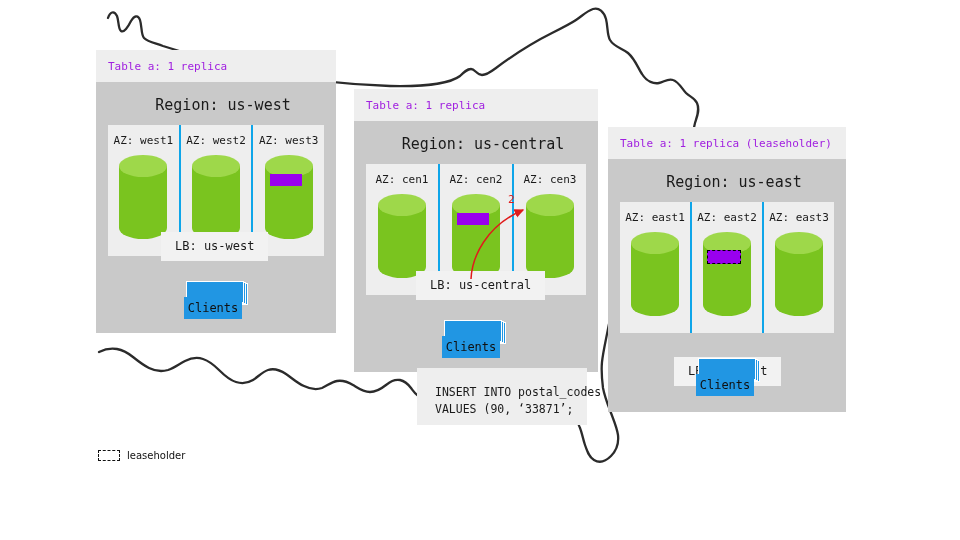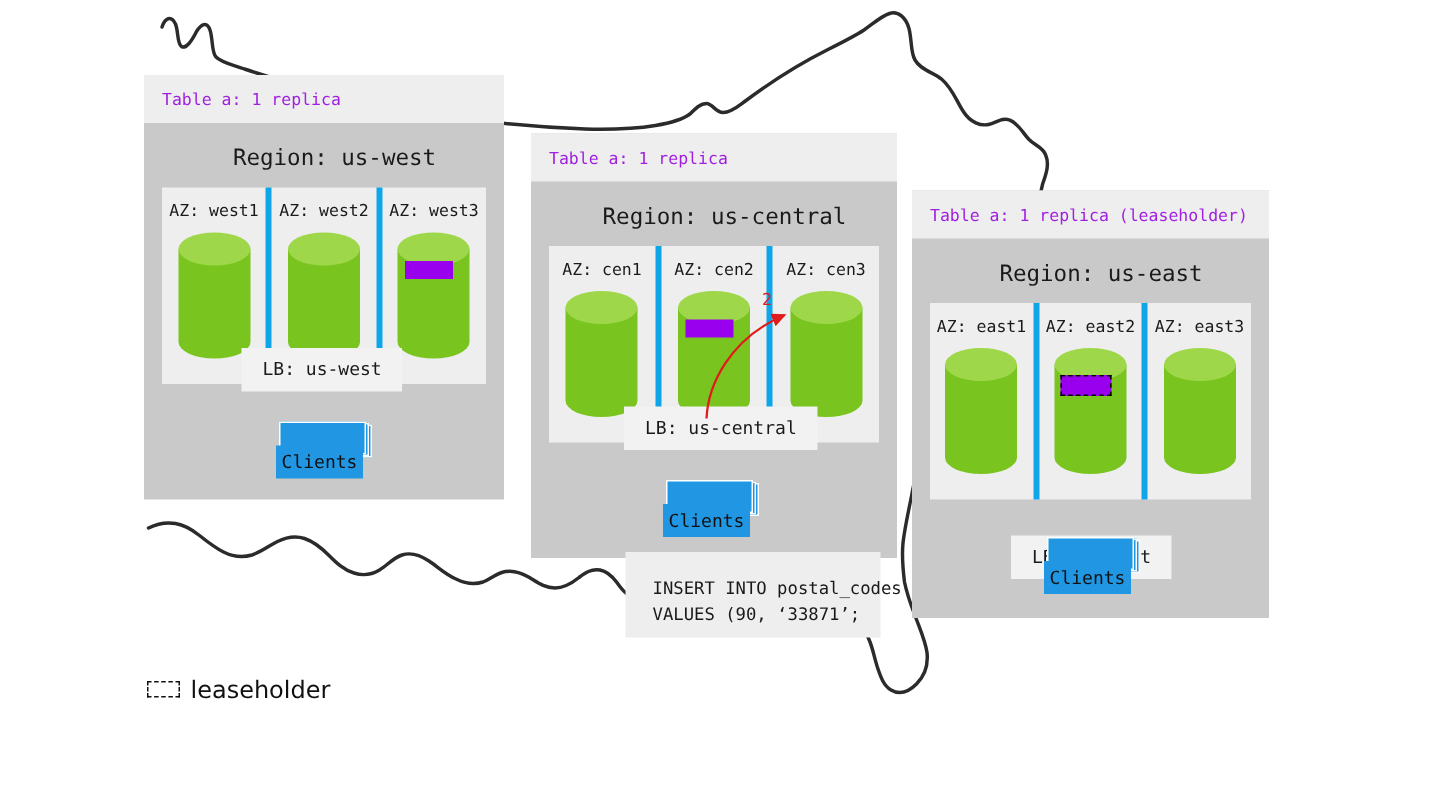--- a/index.html
+++ b/index.html
@@ -49,21 +49,21 @@
   .az-strip {
     display: flex;
     background: #eeeeee;
     margin: 0 12px;
   }
   .az-cell {
     flex: 1 1 0;
     position: relative;
     padding: 9px 0 12px 0;
     text-align: center;
-    border-right: 4px solid #0ea5e9;
+    border-right: 2px solid #0ea5e9;
   }
   .az-cell:last-child { border-right: none; }
   .az-label {
     font-size: 11px;
     color: #1a1a1a;
     white-space: nowrap;
     margin-bottom: 7px;
   }
   .cyl-wrap {
     position: relative;
@@ -141,21 +141,21 @@
     align-items: center;
     gap: 7px;
   }
   .legend-swatch {
     width: 22px; height: 11px;
     border: 1.6px dashed #111111;
     background: transparent;
   }
   .legend-text {
     font-family: "DejaVu Sans", "Liberation Sans", sans-serif;
-    font-size: 16px;
+    font-size: 10px;
     color: #111111;
   }
 </style>
 </head>
 <body>
 
 <div id="stage">
 
   <svg id="us-map" viewBox="0 0 960 540">
     <rect x="0" y="0" width="960" height="540" fill="#ffffff"></rect>

